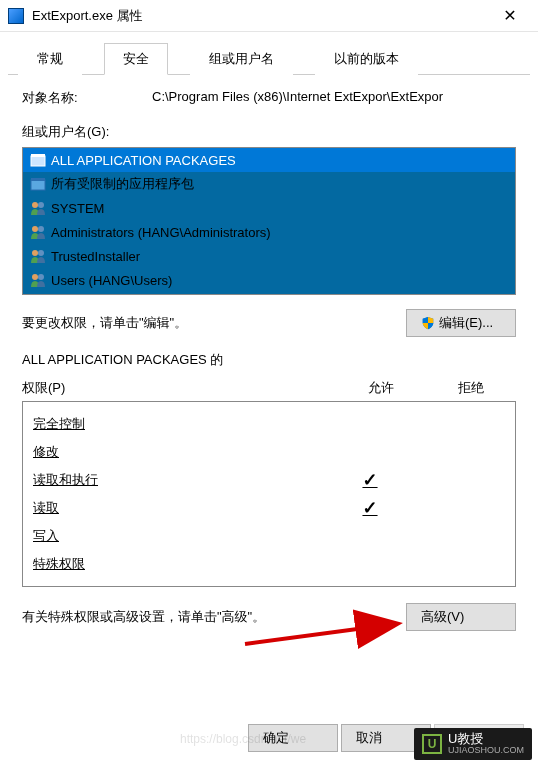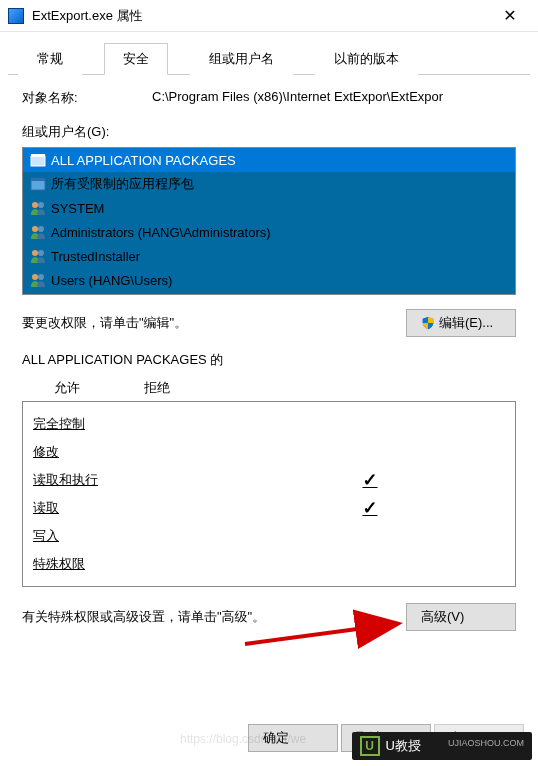--- a/index.html
+++ b/index.html
@@ -45,21 +45,21 @@
 
 .footer { position: absolute; bottom: 14px; left: 0; right: 0; display: flex; justify-content: flex-end; gap: 3px; padding: 0 14px; }
 .footer .btn { min-width: 90px; }
 
 .shield { width: 14px; height: 14px; margin-right: 4px; display: inline-block; }
 
 .arrow { position: absolute; left: 240px; top: 584px; pointer-events: none; }
 
 .watermark { position: absolute; right: 6px; bottom: 6px; background: #1a1a1a; color: #fff; padding: 4px 8px; font-size: 11px; display: flex; align-items: center; gap: 6px; border-radius: 2px; pointer-events:none; }
 .watermark .wm-icon { width: 20px; height: 20px; border: 2px solid #7cb342; display: flex; align-items: center; justify-content: center; color: #7cb342; font-weight: bold; font-size: 12px; }
-.watermark .wm-text { display: flex; line-height: 1.1; gap: 27px; }
+.watermark .wm-text { display: flex; flex-direction: column; line-height: 1.1; }
 .watermark .wm-sub { font-size: 9px; color: #aaa; }
 
 .faint-url { position: absolute; bottom: 20px; left: 180px; color: rgba(0,0,0,0.12); font-size: 12px; pointer-events: none; }
 </style>
 </head>
 <body>
 
 <div class="titlebar">
   <div class="app-icon"></div>
   <div class="title">ExtExport.exe 属性</div>
@@ -156,20 +156,21 @@
         <path d="M8 8 L14 8 C14 11 11 14 8 15 Z" fill="#0078d7"></path>
         <path d="M8 1 L2 3 L2 8 L8 8 Z" fill="#0078d7"></path>
         <path d="M8 8 L2 8 C2 11 5 14 8 15 Z" fill="#ffb900"></path>
       </svg>
       <span>编辑(E)...</span>
     </button>
   </div>
 
   <div>ALL APPLICATION PACKAGES 的</div>
   <div class="perm-header">
+    <div class="name">权限(P)</div>
     <div class="col">允许</div>
     <div class="col">拒绝</div>
   </div>
 
   <div class="perm-box" id="perms">
       <div class="perm-row">
         <div class="pname">完全控制</div>
         <div class="pcol"></div>
         <div class="pcol"></div>
       </div>

